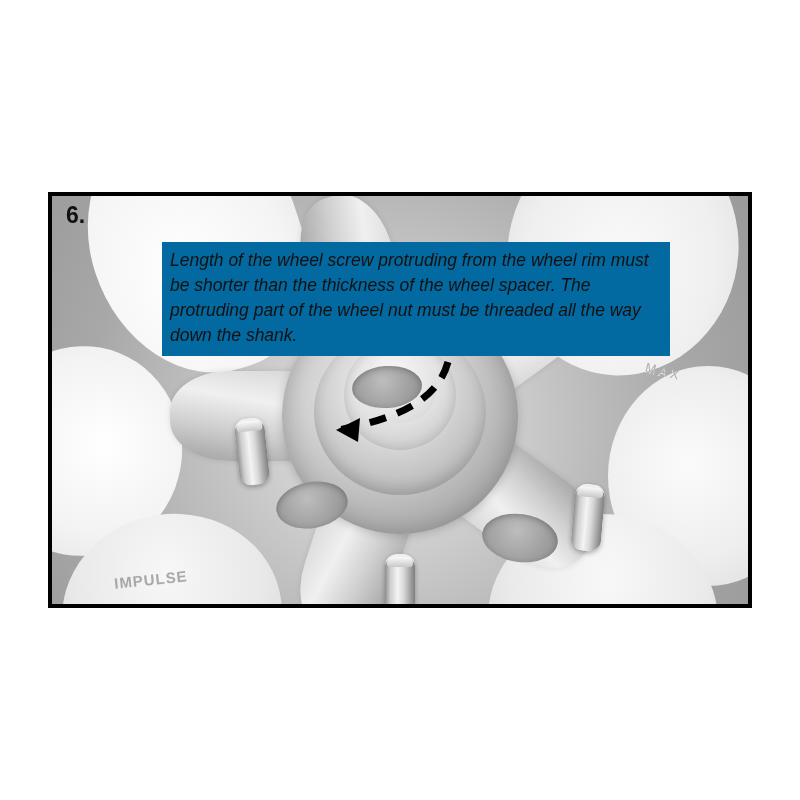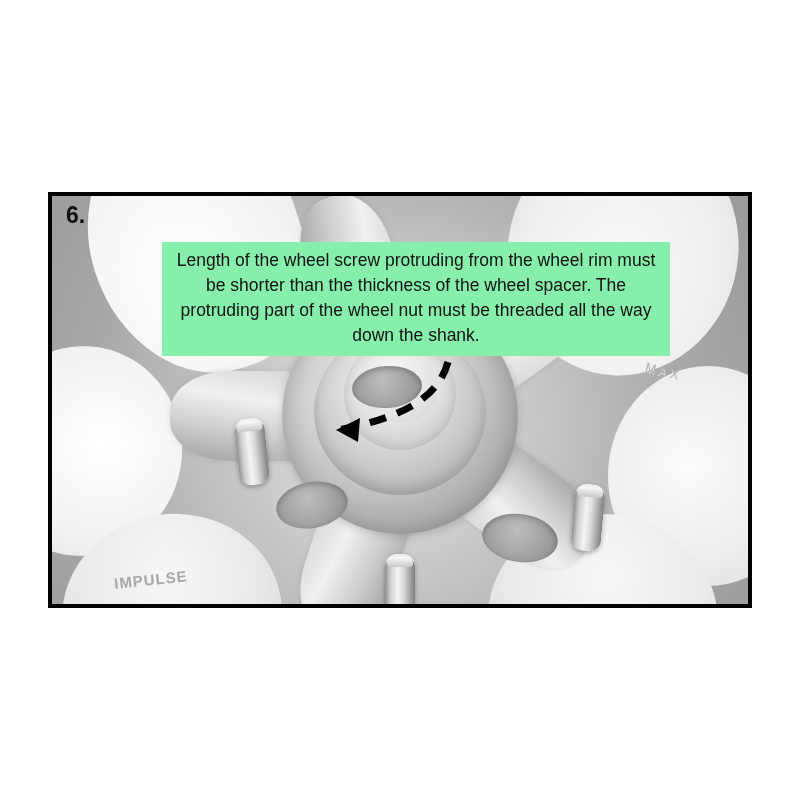--- a/index.html
+++ b/index.html
@@ -214,28 +214,29 @@
     color: #111111;
     font-family: "Liberation Sans", sans-serif;
   }
 
   
   .caption {
     position: absolute;
     left: 110px;
     top: 46px;
     width: 508px;
-    background: #86efac;
+    background: #0369a1;
     color: #111111;
     font-size: 17.5px;
     line-height: 25px;
-    text-align: center;
+    text-align: left;
     padding: 6px 8px 8px 8px;
     box-sizing: border-box;
     font-family: "Liberation Sans", sans-serif;
+    font-style: italic;
   }
 
   
   .arrow-svg {
     position: absolute;
     left: 200px;
     top: 150px;
     width: 230px;
     height: 130px;
     pointer-events: none;

